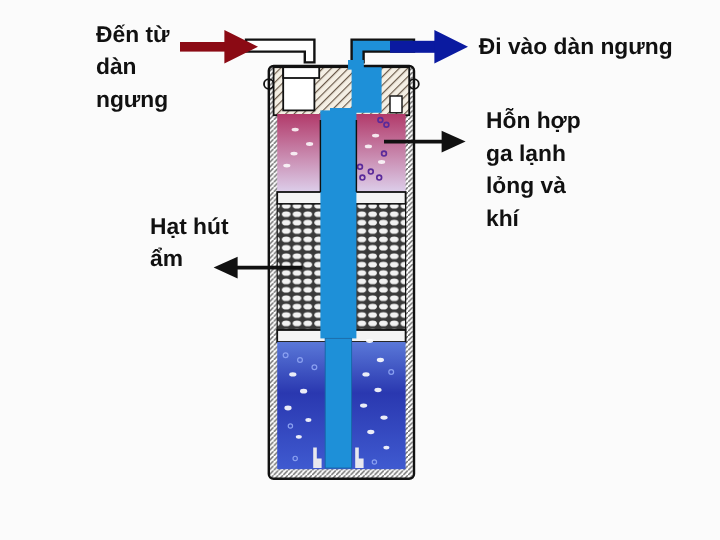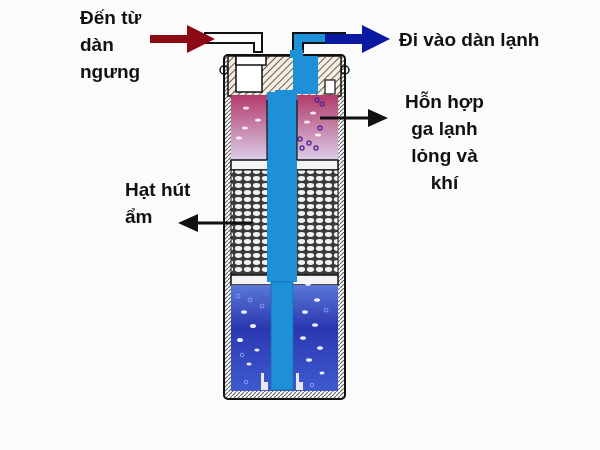--- a/index.html
+++ b/index.html
@@ -165,22 +165,22 @@
     <line x1="320" y1="118" x2="372" y2="118" stroke="#111" stroke-width="3"></line>
     <polygon points="368,109 388,118 368,127" fill="#111"></polygon>
   </g>
 
   <g>
     <line x1="196" y1="223" x2="252" y2="223" stroke="#111" stroke-width="3"></line>
     <polygon points="198,214 178,223 198,232" fill="#111"></polygon>
   </g>
 </svg>
 
-<div class="label" style="left:80px; top:4px;">Đến từ
+<div class="label" style="left:80px; top:16px;">Đến từ
 dàn
 ngưng</div>
-<div class="label" style="left:399px; top:26px;">Đi vào dàn lạnh</div>
-<div class="label" style="left:405px; top:88px;text-align:center;">Hỗn hợp
+<div class="label" style="left:399px; top:26px;">Đi vào dàn ngưng</div>
+<div class="label" style="left:405px; top:88px;">Hỗn hợp
 ga lạnh
 lỏng và
 khí</div>
 <div class="label" style="left:125px; top:176px;">Hạt hút
 ẩm</div>
 
 </body></html>

